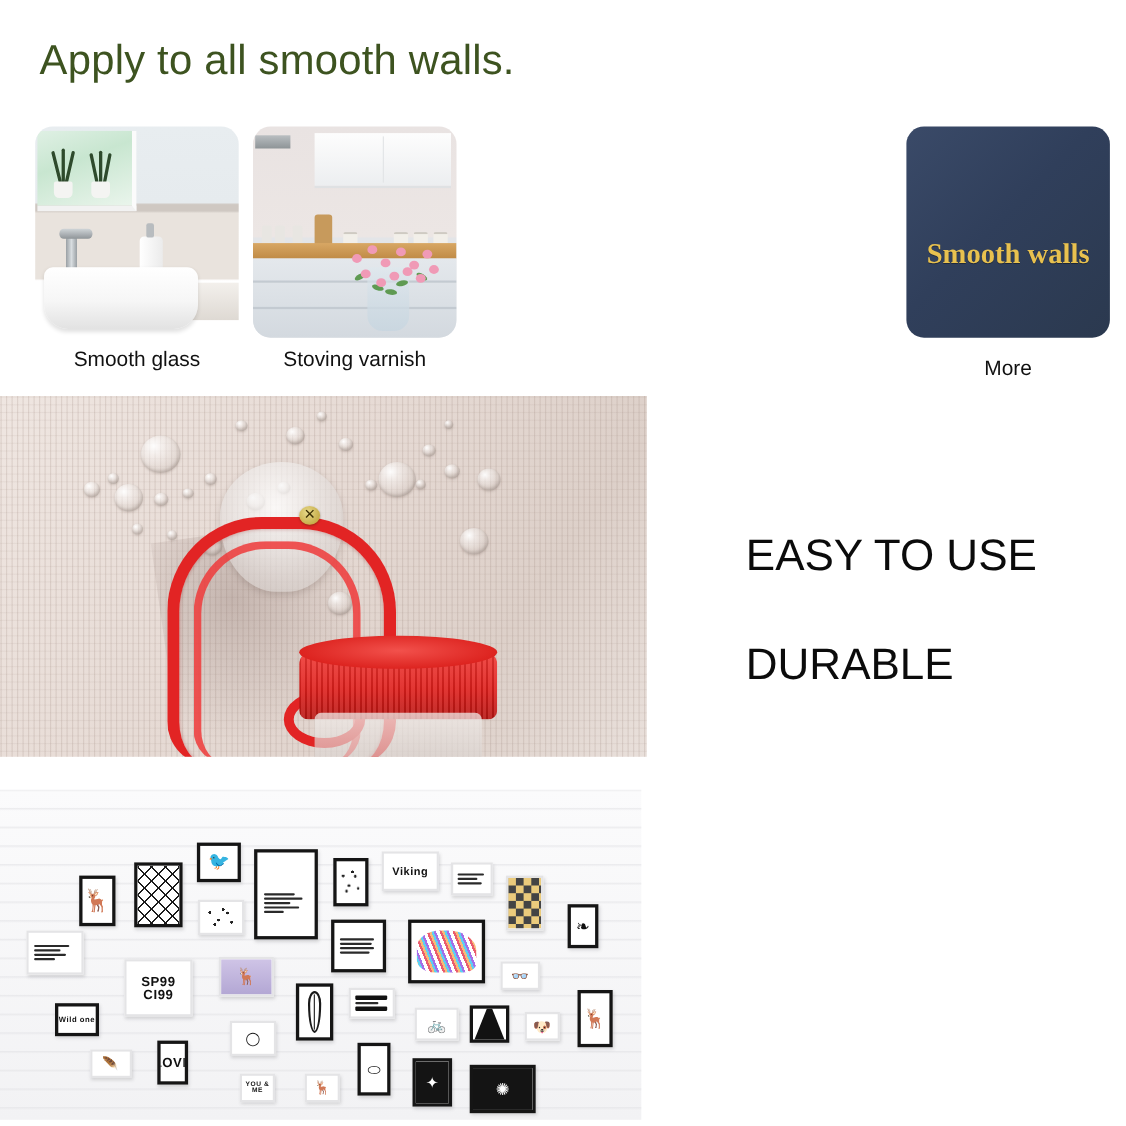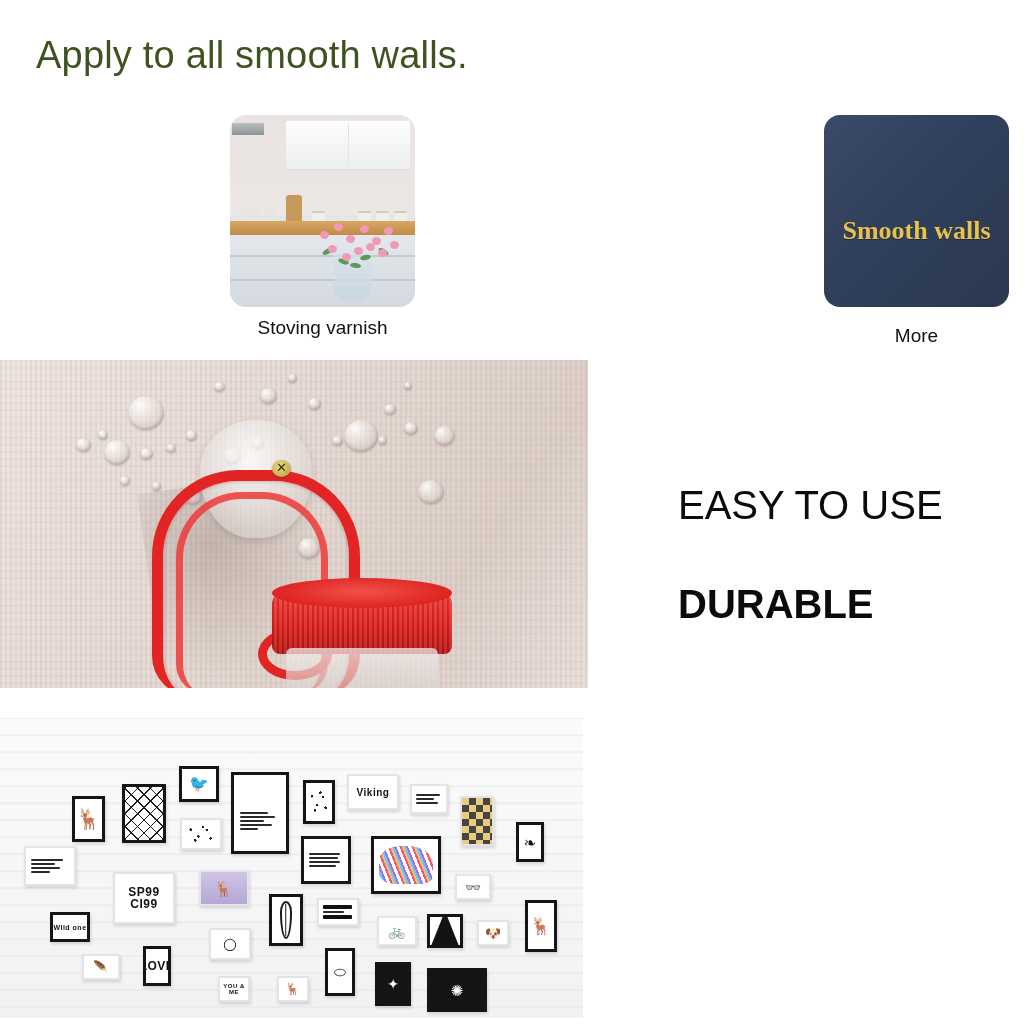--- a/index.html
+++ b/index.html
@@ -271,21 +271,21 @@
     width: 336px;
   }
   .feature-line {
     font-size: 40px;
     line-height: 46px;
     color: #0b0b0b;
     margin-bottom: 53px;
     white-space: nowrap;
     font-family: "Liberation Sans", sans-serif;
   }
-  .feature-line:last-child { margin-bottom: 0; font-weight: bold; }
+  .feature-line:last-child { margin-bottom: 0; }
 
   
   #gallery-photo {
     position: absolute;
     left: 0px;
     top: 718px;
     width: 583px;
     height: 300px;
     overflow: hidden;
     background:
@@ -371,20 +371,38 @@
   .art-invert { background:#141414; }
   .art-invert .art-glyph { color:#fff; }
 </style>
 </head>
 <body>
 
 <div id="headline">Apply to all smooth walls.</div>
 
 <div id="surface-strip">
 
+  <div class="surface-cell" style="left:0px;">
+    <div class="surface-tile tile-bathroom">
+      <div class="bath-window"></div>
+      <div class="bath-plant" style="left:18px; top:22px; height:30px; transform:rotate(-14deg);"></div>
+      <div class="bath-plant" style="left:24px; top:20px; height:32px;"></div>
+      <div class="bath-plant" style="left:30px; top:22px; height:30px; transform:rotate(13deg);"></div>
+      <div class="bath-pot" style="left:17px; top:50px;"></div>
+      <div class="bath-plant" style="left:52px; top:24px; height:28px; transform:rotate(-12deg);"></div>
+      <div class="bath-plant" style="left:58px; top:22px; height:30px;"></div>
+      <div class="bath-plant" style="left:64px; top:24px; height:28px; transform:rotate(11deg);"></div>
+      <div class="bath-pot" style="left:51px; top:50px;"></div>
+      <div class="bath-counter"></div>
+      <div class="bath-faucet"></div>
+      <div class="bath-soap"></div>
+      <div class="bath-sink"></div>
+    </div>
+    <div class="surface-label">Smooth glass</div>
+  </div>
 
   <div class="surface-cell" style="left:198px;">
     <div class="surface-tile tile-kitchen">
       <div class="k-hood"></div>
       <div class="k-upper"></div>
       <div class="k-board"></div>
       <div class="k-canister" style="left:36px;"></div>
       <div class="k-canister" style="left:8px;"></div>
       <div class="k-canister" style="left:20px;"></div>
       <div class="k-jar" style="left:82px;"></div>

